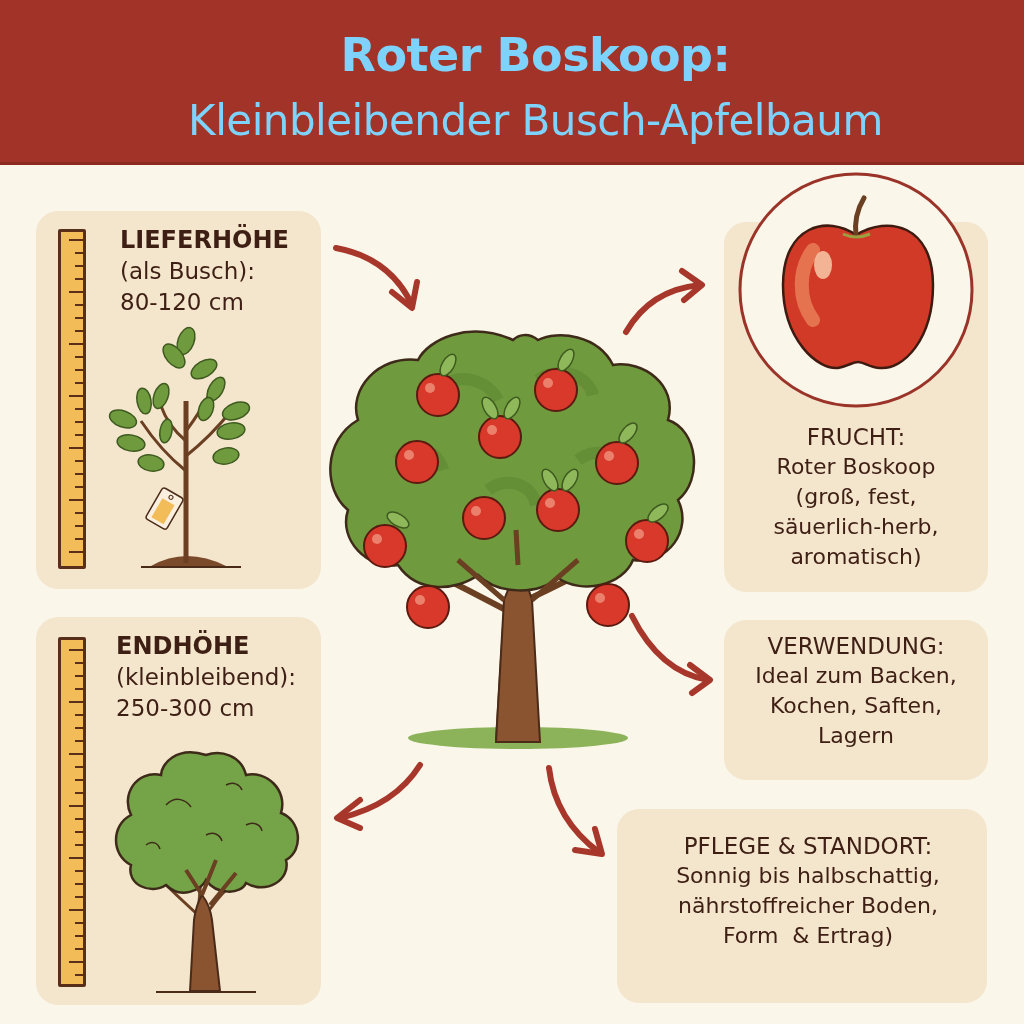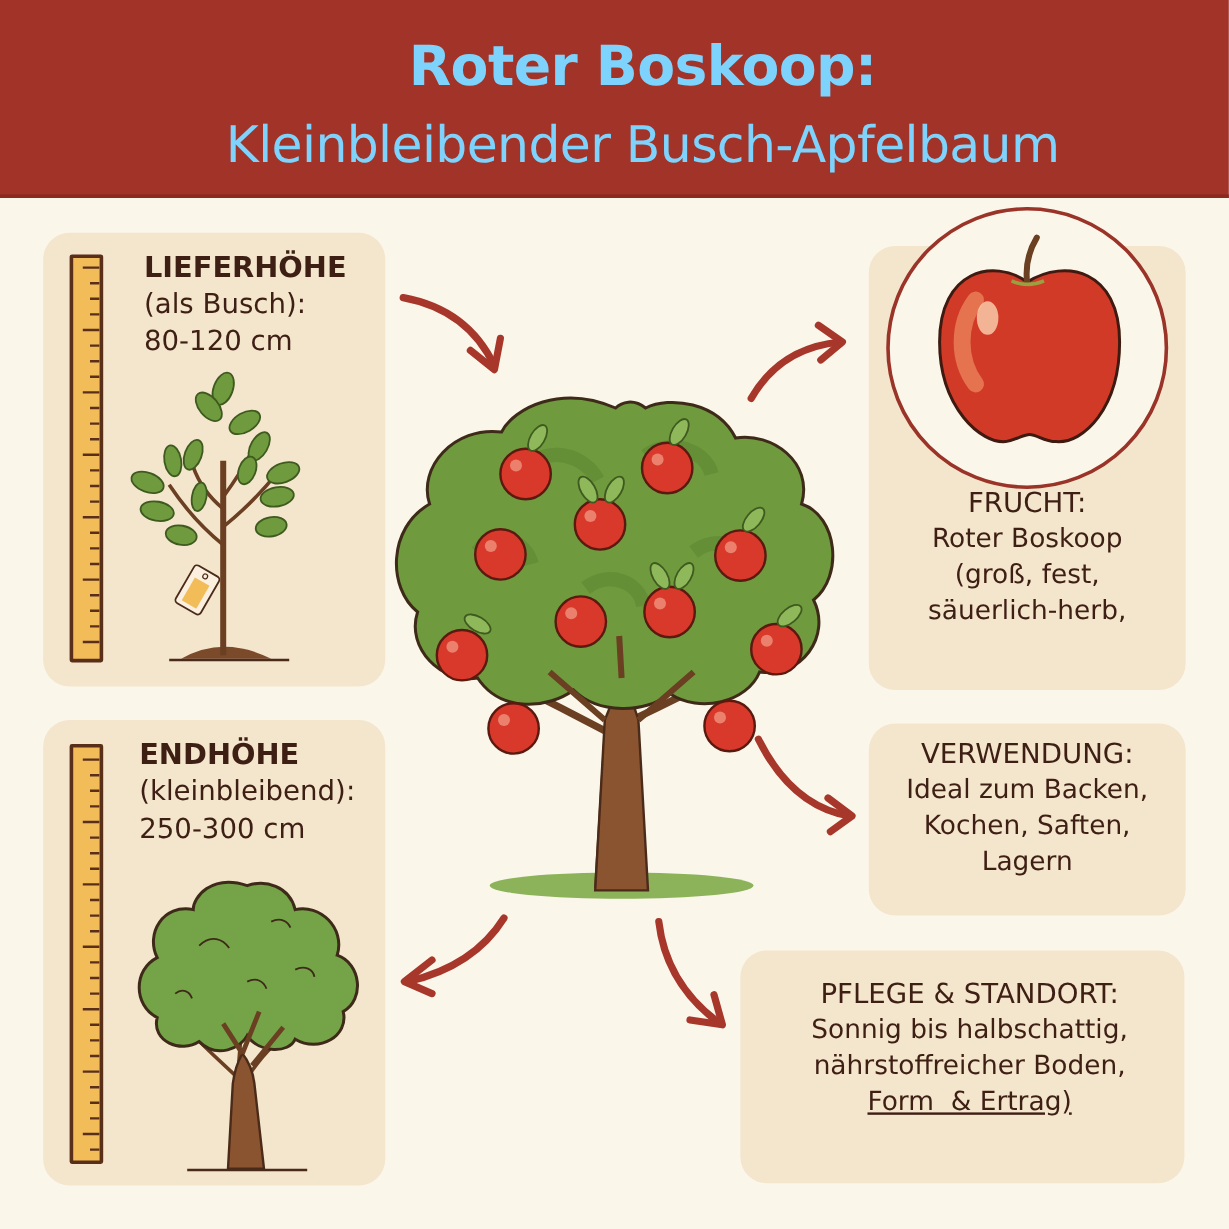--- a/index.html
+++ b/index.html
@@ -23,20 +23,21 @@
     font-size: 46px; font-weight: bold; letter-spacing: -0.5px;
   }
   .header .subtitle {
     position: absolute; left: 0; right: 0; top: 96px;
     font-size: 42px; font-weight: normal; letter-spacing: -0.5px;
   }
   .card {
     position: absolute;
     background: #f4e5cd;
     border-radius: 22px;
+    margin-top: 17px;
   }
   .card-left-top { left: 36px; top: 194px; width: 285px; height: 378px; }
   .card-left-bot { left: 36px; top: 600px; width: 285px; height: 388px; }
   .card-fruit { left: 724px; top: 205px; width: 264px; height: 370px; }
   .card-use { left: 724px; top: 603px; width: 264px; height: 160px; }
   .card-care { left: 617px; top: 792px; width: 370px; height: 194px; }
 
   .ruler {
     position: absolute; left: 22px; width: 28px;
     background: #f2bc58;
@@ -240,20 +241,21 @@
     <path d="M575 850 L602 854 L595 829"></path>
   </g>
 </svg>
 
 <div class="card card-fruit">
   <div class="ctext" style="top:200px;">
     <div class="head">FRUCHT:</div>
     <div>Roter Boskoop</div>
     <div>(groß, fest,</div>
     <div>säuerlich-herb,</div>
+    <div>aromatisch)</div>
   </div>
 </div>
 <svg class="abs" style="left:738px;top:190px;" width="240" height="210" viewBox="0 0 240 210">
   <circle cx="118" cy="100" r="116" fill="#fbf6ea" stroke="#9a3328" stroke-width="3"></circle>
   <path d="M118 45 C90 25 45 35 45 95 C45 150 80 180 100 178 C110 176 115 172 120 172 C126 172 132 178 142 178 C165 180 195 150 195 95 C195 35 150 25 118 45 Z" fill="#d23a28" stroke="#3e1a10" stroke-width="2.5"></path>
   <path d="M75 60 C60 80 60 110 75 130" stroke="#f19a6a" stroke-width="14" fill="none" opacity="0.6" stroke-linecap="round"></path>
   <ellipse cx="85" cy="75" rx="9" ry="14" fill="#fbd2b0" opacity="0.8"></ellipse>
   <path d="M118 46 C116 30 120 18 126 8" stroke="#6b3f22" stroke-width="5" fill="none" stroke-linecap="round"></path>
   <path d="M105 44 Q118 50 132 44" stroke="#9aa040" stroke-width="3" fill="none"></path>
 </svg>
@@ -265,15 +267,15 @@
     <div>Kochen, Saften,</div>
     <div>Lagern</div>
   </div>
 </div>
 
 <div class="card card-care">
   <div class="ctext" style="top:22px;padding-left:12px;">
     <div class="head">PFLEGE &amp; STANDORT:</div>
     <div>Sonnig bis halbschattig,</div>
     <div>nährstoffreicher Boden,</div>
-    <div style="white-space:pre;text-decoration:underline;">Form  &amp; Ertrag)</div>
+    <div style="white-space:pre;">Form  &amp; Ertrag)</div>
   </div>
 </div>
 
 </body></html>

